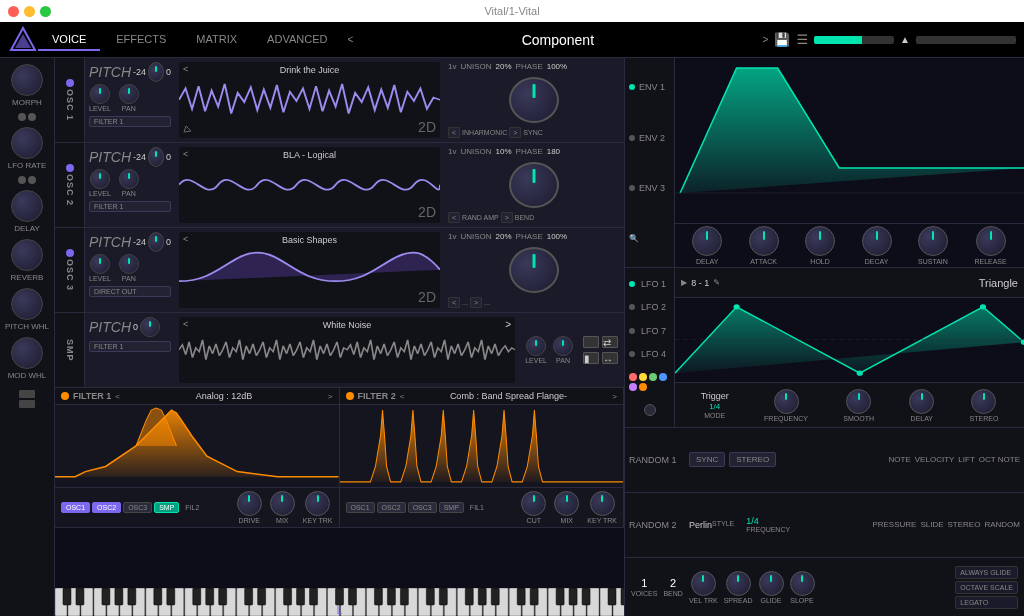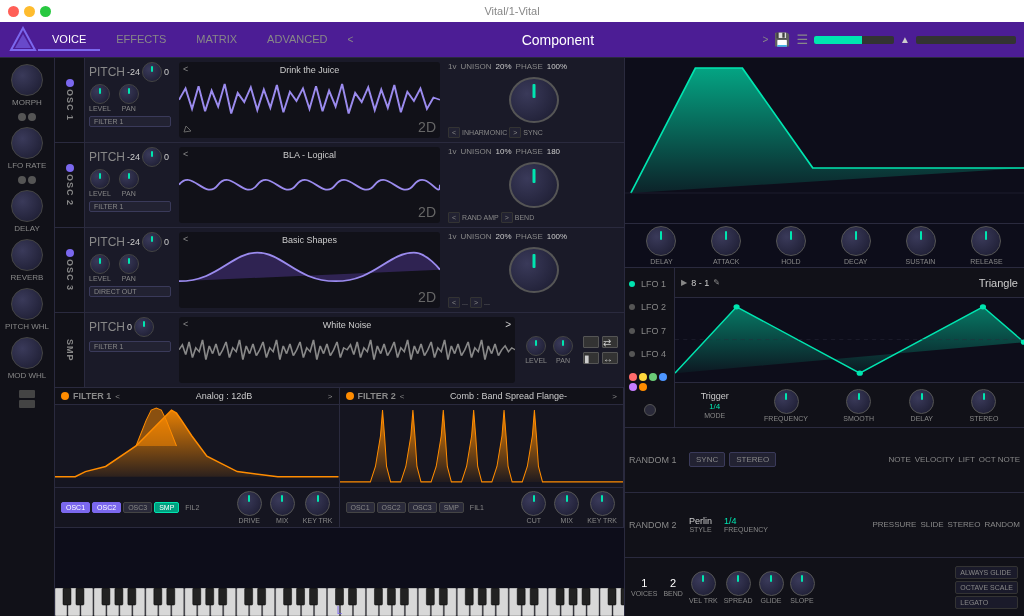--- a/index.html
+++ b/index.html
@@ -33,21 +33,21 @@
       gap: 5px;
     }
     .wc { width: 11px; height: 11px; border-radius: 50%; }
     .wc-close { background: #ff5f57; }
     .wc-min { background: #febc2e; }
     .wc-max { background: #28c840; }
 
     
     .nav-bar {
       height: 36px;
-      background: #4c1d95;
+      background: #000000;
       display: flex;
       align-items: center;
       border-bottom: 1px solid #2a2a3e;
       padding: 0 8px;
     }
     .nav-tabs {
       display: flex;
       gap: 2px;
     }
     .nav-tab {
@@ -194,21 +194,21 @@
       display: flex;
       flex-direction: column;
       padding: 4px;
       gap: 2px;
     }
     .pitch-row {
       display: flex;
       align-items: center;
       gap: 2px;
     }
-    .pitch-label { font-size: 12px; color: #888; }
+    .pitch-label { font-size: 14px; color: #888; font-style: italic; }
     .pitch-val { font-size: 9px; color: #ccc; }
     .mini-knob {
       width: 20px;
       height: 20px;
       border-radius: 50%;
       background: radial-gradient(circle at 35% 35%, #3a3a5a, #1a1a2e);
       border: 1px solid #444;
       cursor: pointer;
       position: relative;
     }
@@ -1018,20 +1018,35 @@
         <rect x="567" y="0" width="8" height="17" fill="#222" stroke="#000" stroke-width="0.5" rx="1"></rect>
 
         <text x="285" y="26" fill="#7b68ee" font-size="10" text-anchor="middle">L</text>
       </svg>
     </div>
   </div>
 
   <div class="right-panel">
 
     <div class="env-section">
+      <div class="env-labels">
+        <div class="env-label-item">
+          <div class="env-indicator active"></div>
+          <span>ENV 1</span>
+        </div>
+        <div class="env-label-item">
+          <div class="env-indicator"></div>
+          <span>ENV 2</span>
+        </div>
+        <div class="env-label-item">
+          <div class="env-indicator"></div>
+          <span>ENV 3</span>
+        </div>
+        <div style="font-size:8px;color:#888;cursor:pointer;">🔍</div>
+      </div>
       <div class="env-display" style="position:relative;">
         <svg width="100%" height="145" viewBox="0 0 340 145" preserveAspectRatio="none">
           <defs>
             <linearGradient id="envGrad" x1="0" y1="0" x2="0" y2="1">
               <stop offset="0%" stop-color="#00e5b0" stop-opacity="0.7"></stop>
               <stop offset="100%" stop-color="#00e5b0" stop-opacity="0.1"></stop>
             </linearGradient>
           </defs>
 
           <path d="M5,135 L5,135 L60,10 L100,10 L160,110 L340,110" fill="url(#envGrad)" stroke="#00e5b0" stroke-width="1.5"></path>
@@ -1166,21 +1181,21 @@
           <span style="font-size:8px;color:#888;">NOTE</span>
           <span style="font-size:8px;color:#888;">VELOCITY</span>
           <span style="font-size:8px;color:#888;">LIFT</span>
           <span style="font-size:8px;color:#888;">OCT NOTE</span>
         </div>
       </div>
 
       <div style="display:flex;height:50%;">
         <div style="width:60px;padding:4px;font-size:9px;color:#888;display:flex;align-items:center;">RANDOM 2</div>
         <div style="flex:1;display:flex;align-items:center;gap:4px;padding:2px 4px;">
-          <div style="display:flex;flex-direction:column;text-align:center;">
+          <div style="display:flex;flex-direction:row;text-align:center;">
             <span style="font-size:9px;color:#ccc;">Perlin</span>
             <span style="font-size:7px;color:#888;">STYLE</span>
           </div>
           <div style="display:flex;flex-direction:column;margin-left:8px;">
             <span style="font-size:9px;color:#00e5b0;">1/4</span>
             <span style="font-size:7px;color:#888;">FREQUENCY</span>
           </div>
           <div style="flex:1;"></div>
           <span style="font-size:8px;color:#888;">PRESSURE</span>
           <span style="font-size:8px;color:#888;">SLIDE</span>

